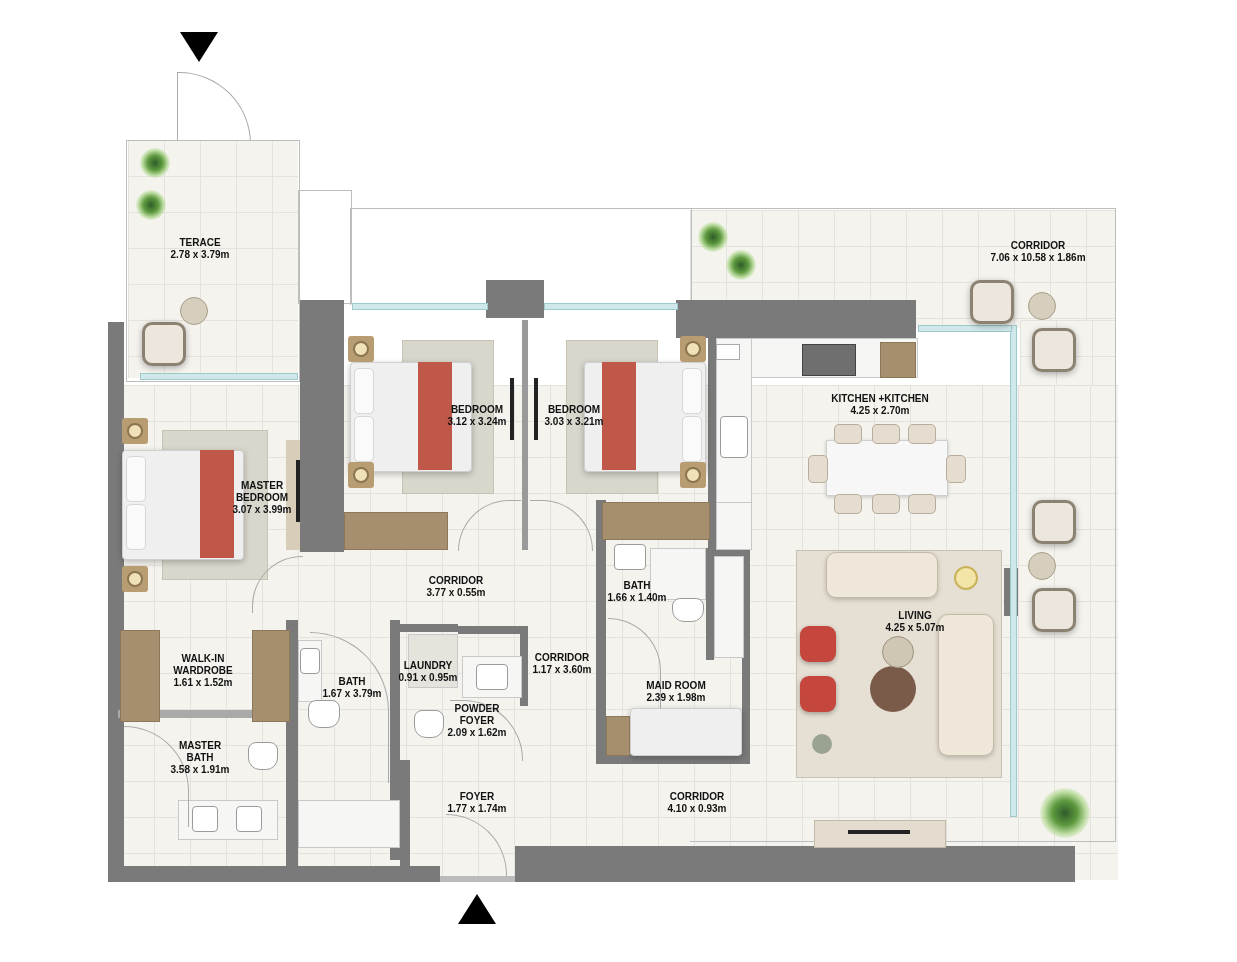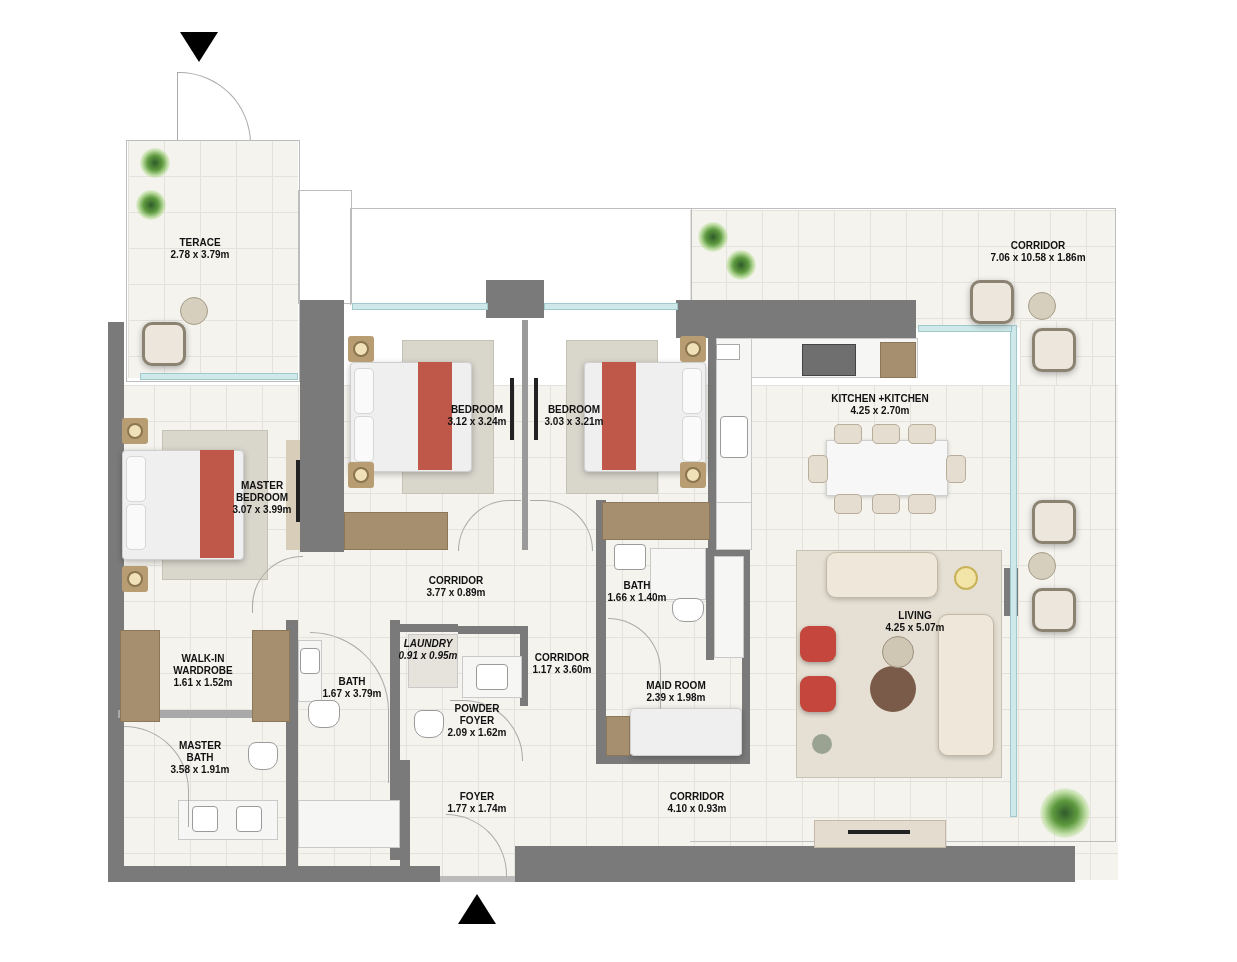--- a/index.html
+++ b/index.html
@@ -222,40 +222,40 @@
     <span>MASTER</span>
       <span>BEDROOM</span>
       <span>3.07 x 3.99m</span>
   </div>
   <div class="label" style="left:880px;top:393px;">
     <span>KITCHEN +KITCHEN</span>
       <span>4.25 x 2.70m</span>
   </div>
   <div class="label" style="left:456px;top:575px;">
     <span>CORRIDOR</span>
-      <span>3.77 x 0.89m</span>
+      <span>3.77 x 0.55m</span>
   </div>
   <div class="label" style="left:637px;top:580px;">
     <span>BATH</span>
       <span>1.66 x 1.40m</span>
   </div>
   <div class="label" style="left:915px;top:610px;">
     <span>LIVING</span>
       <span>4.25 x 5.07m</span>
   </div>
   <div class="label" style="left:203px;top:653px;">
     <span>WALK-IN</span>
       <span>WARDROBE</span>
       <span>1.61 x 1.52m</span>
   </div>
   <div class="label" style="left:352px;top:676px;">
     <span>BATH</span>
       <span>1.67 x 3.79m</span>
   </div>
-  <div class="label" style="left:428px;top:638px;font-style:italic;">
+  <div class="label" style="left:428px;top:660px;">
     <span>LAUNDRY</span>
       <span>0.91 x 0.95m</span>
   </div>
   <div class="label" style="left:562px;top:652px;">
     <span>CORRIDOR</span>
       <span>1.17 x 3.60m</span>
   </div>
   <div class="label" style="left:676px;top:680px;">
     <span>MAID ROOM</span>
       <span>2.39 x 1.98m</span>

